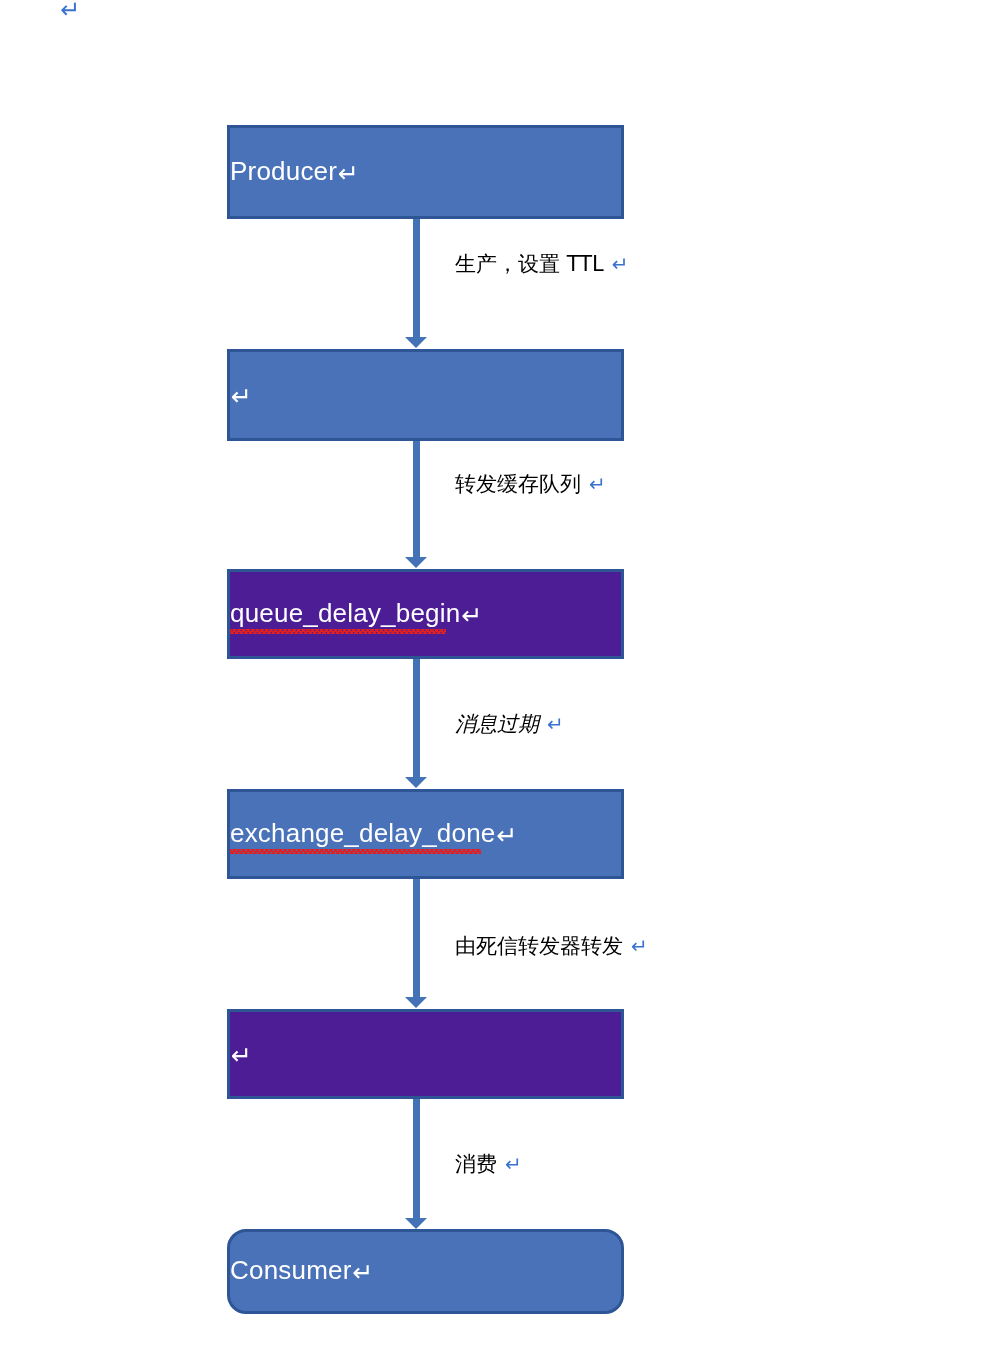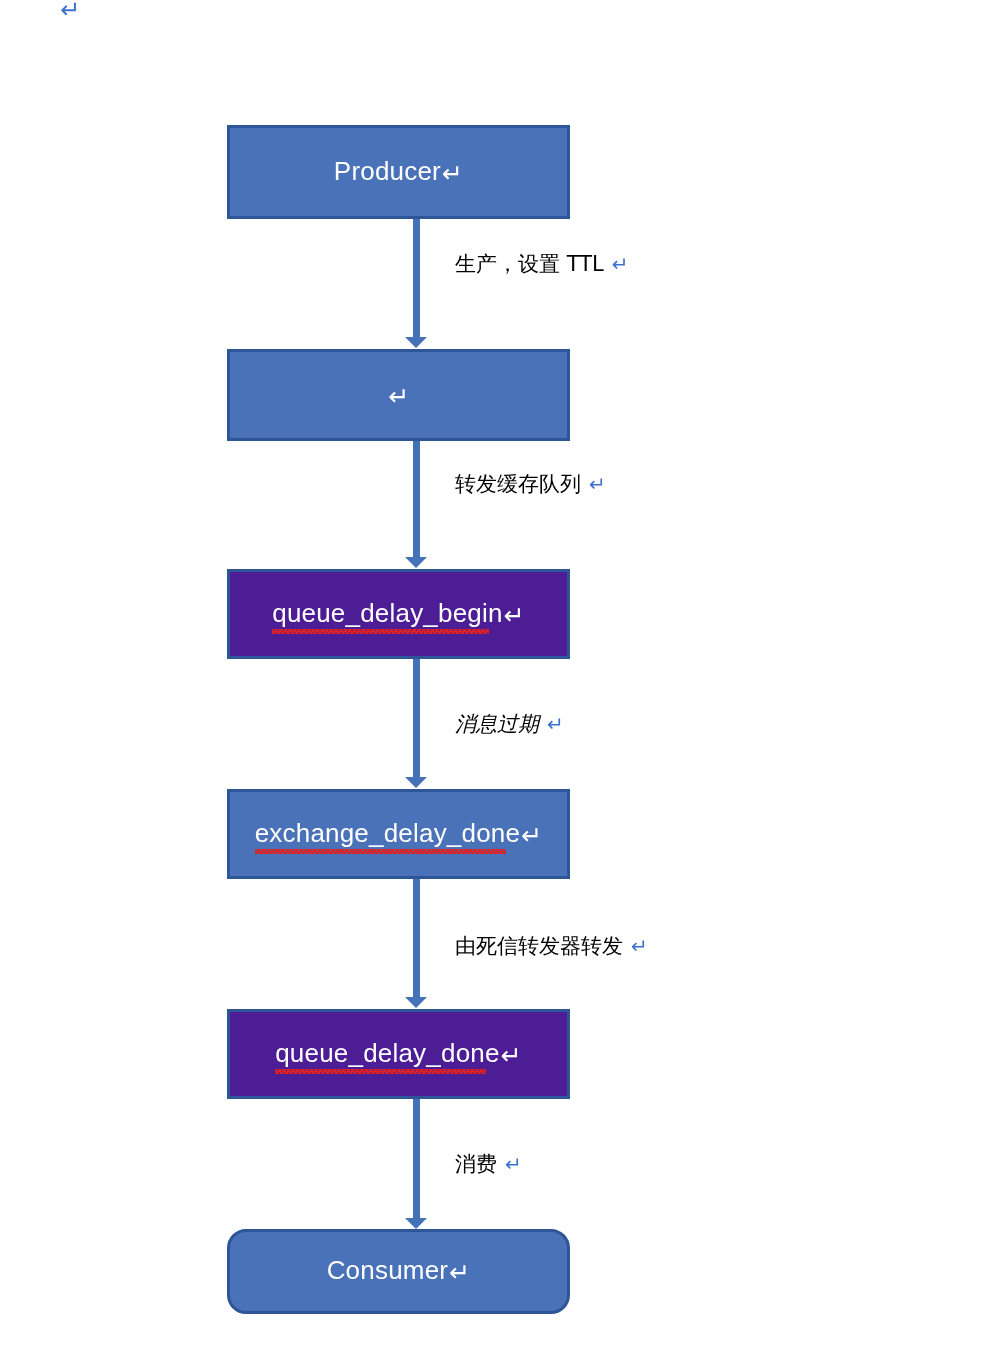--- a/index.html
+++ b/index.html
@@ -30,26 +30,26 @@
   #doc-para-mark {
     left: 60px;
     top: -2px;
     font-size: 24px;
   }
 
   
   .node {
     position: absolute;
     left: 227px;
-    width: 343px;
+    width: 397px;
     box-sizing: border-box;
     border: 3px solid #2E5596;
     display: flex;
     align-items: center;
-    justify-content: center;
+    justify-content: flex-start;
     color: #ffffff;
     font-size: 26px;
     letter-spacing: 0.2px;
     white-space: nowrap;
   }
   .node.blue   { background: #4A72B8; }
   .node.orange { background: #4c1d95; }
 
   .node-label {
     position: relative;
@@ -160,21 +160,20 @@
       <span class="node-return">↵</span>
   </div>
 
   <div class="connector" style="top:879px; height:119px;"></div>
   <div class="arrowhead" style="top:997px;"></div>
   <div class="edge-label" style="left:455px; top:932px;">
     <span>由死信转发器转发</span><span class="para">↵</span>
   </div>
 
   <div class="node orange" style="top:1009px; height:90px;">
-    <span class="node-label misspelled">queue_delay_done</span>
       <span class="node-return">↵</span>
   </div>
 
   <div class="connector" style="top:1099px; height:120px;"></div>
   <div class="arrowhead" style="top:1218px;"></div>
   <div class="edge-label" style="left:455px; top:1150px;">
     <span>消费</span><span class="para">↵</span>
   </div>
 
   <div class="node blue" style="top:1229px; height:85px;border-radius:19px;">

